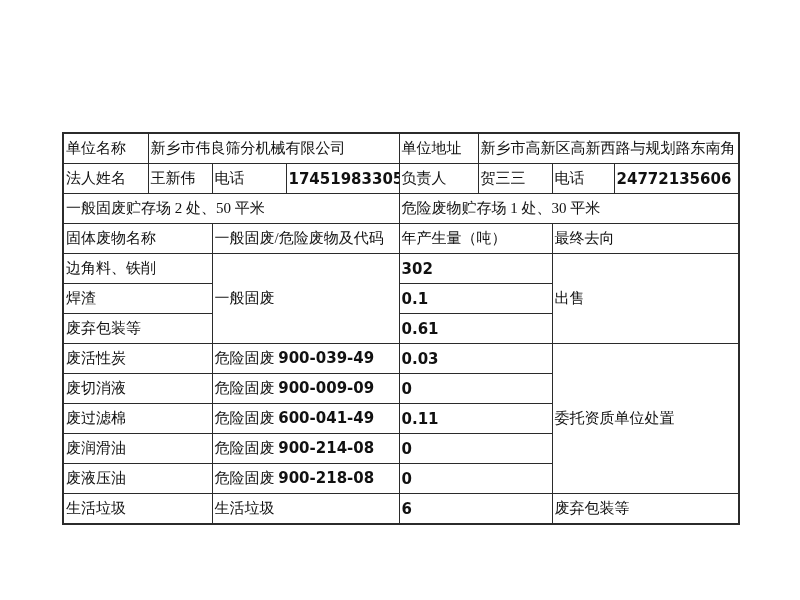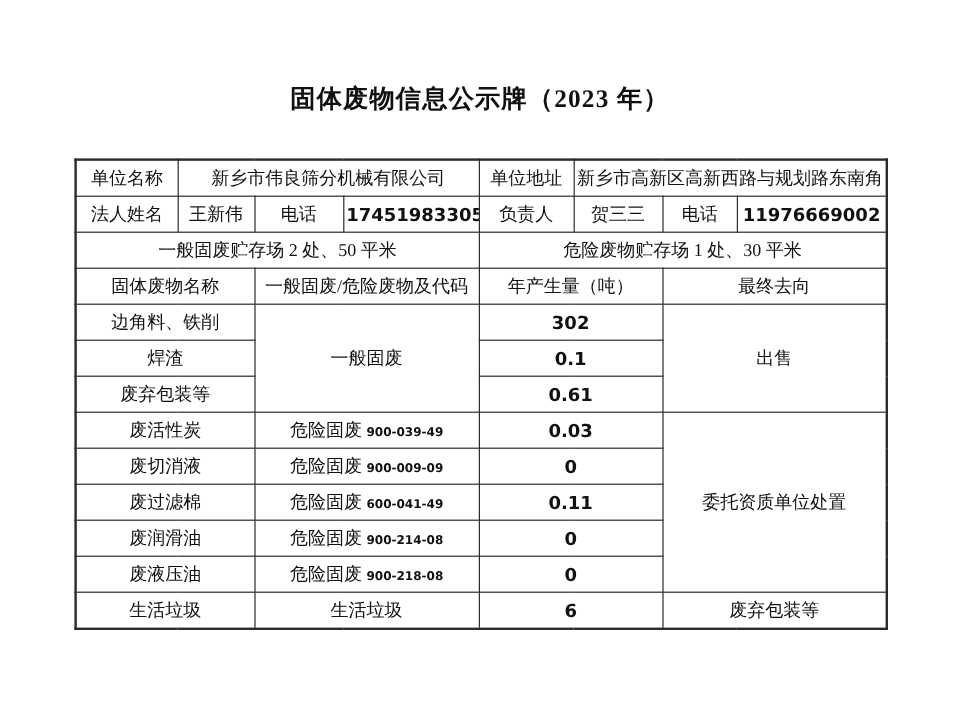--- a/index.html
+++ b/index.html
@@ -32,44 +32,43 @@
     position: absolute;
     left: 62px;
     top: 132px;
     width: 676px;
     border-collapse: collapse;
     table-layout: fixed;
     border: 2px solid #2b2b2b;
   }
   table.notice td {
     border: 1px solid #2b2b2b;
-    text-align: center;
+    text-align: left;
     vertical-align: middle;
     height: 29px;
     padding: 0 2px;
     font-size: 15px;
     color: #111111;
     white-space: nowrap;
     overflow: hidden;
   }
   td.num, span.num {
     font-family: "DejaVu Sans", "Liberation Sans", sans-serif;
     font-weight: 600;
-    font-size: 10px;
+    font-size: 15px;
   }
   td.blue {
     color: #3a3ae0;
   }
 </style>
 </head>
 <body>
 
 <div class="page">
 
-  <div class="title">固体废物信息公示牌（2023 年）</div>
 
   <table class="notice">
     <colgroup>
       <col style="width:85px">
         <col style="width:64px">
         <col style="width:74px">
         <col style="width:113px">
       <col style="width:79px">
         <col style="width:74px">
         <col style="width:62px">
@@ -85,21 +84,21 @@
     </tr>
 
     <tr>
       <td>法人姓名</td>
       <td>王新伟</td>
       <td>电话</td>
       <td class="num">17451983305</td>
       <td>负责人</td>
       <td>贺三三</td>
       <td>电话</td>
-      <td class="num">11976669002</td>
+      <td class="num">24772135606</td>
     </tr>
 
     <tr>
       <td colspan="4">一般固废贮存场 2 处、50 平米</td>
       <td colspan="4">危险废物贮存场 1 处、30 平米</td>
     </tr>
 
     <tr>
       <td colspan="2">固体废物名称</td>
       <td colspan="2">一般固废/危险废物及代码</td>

